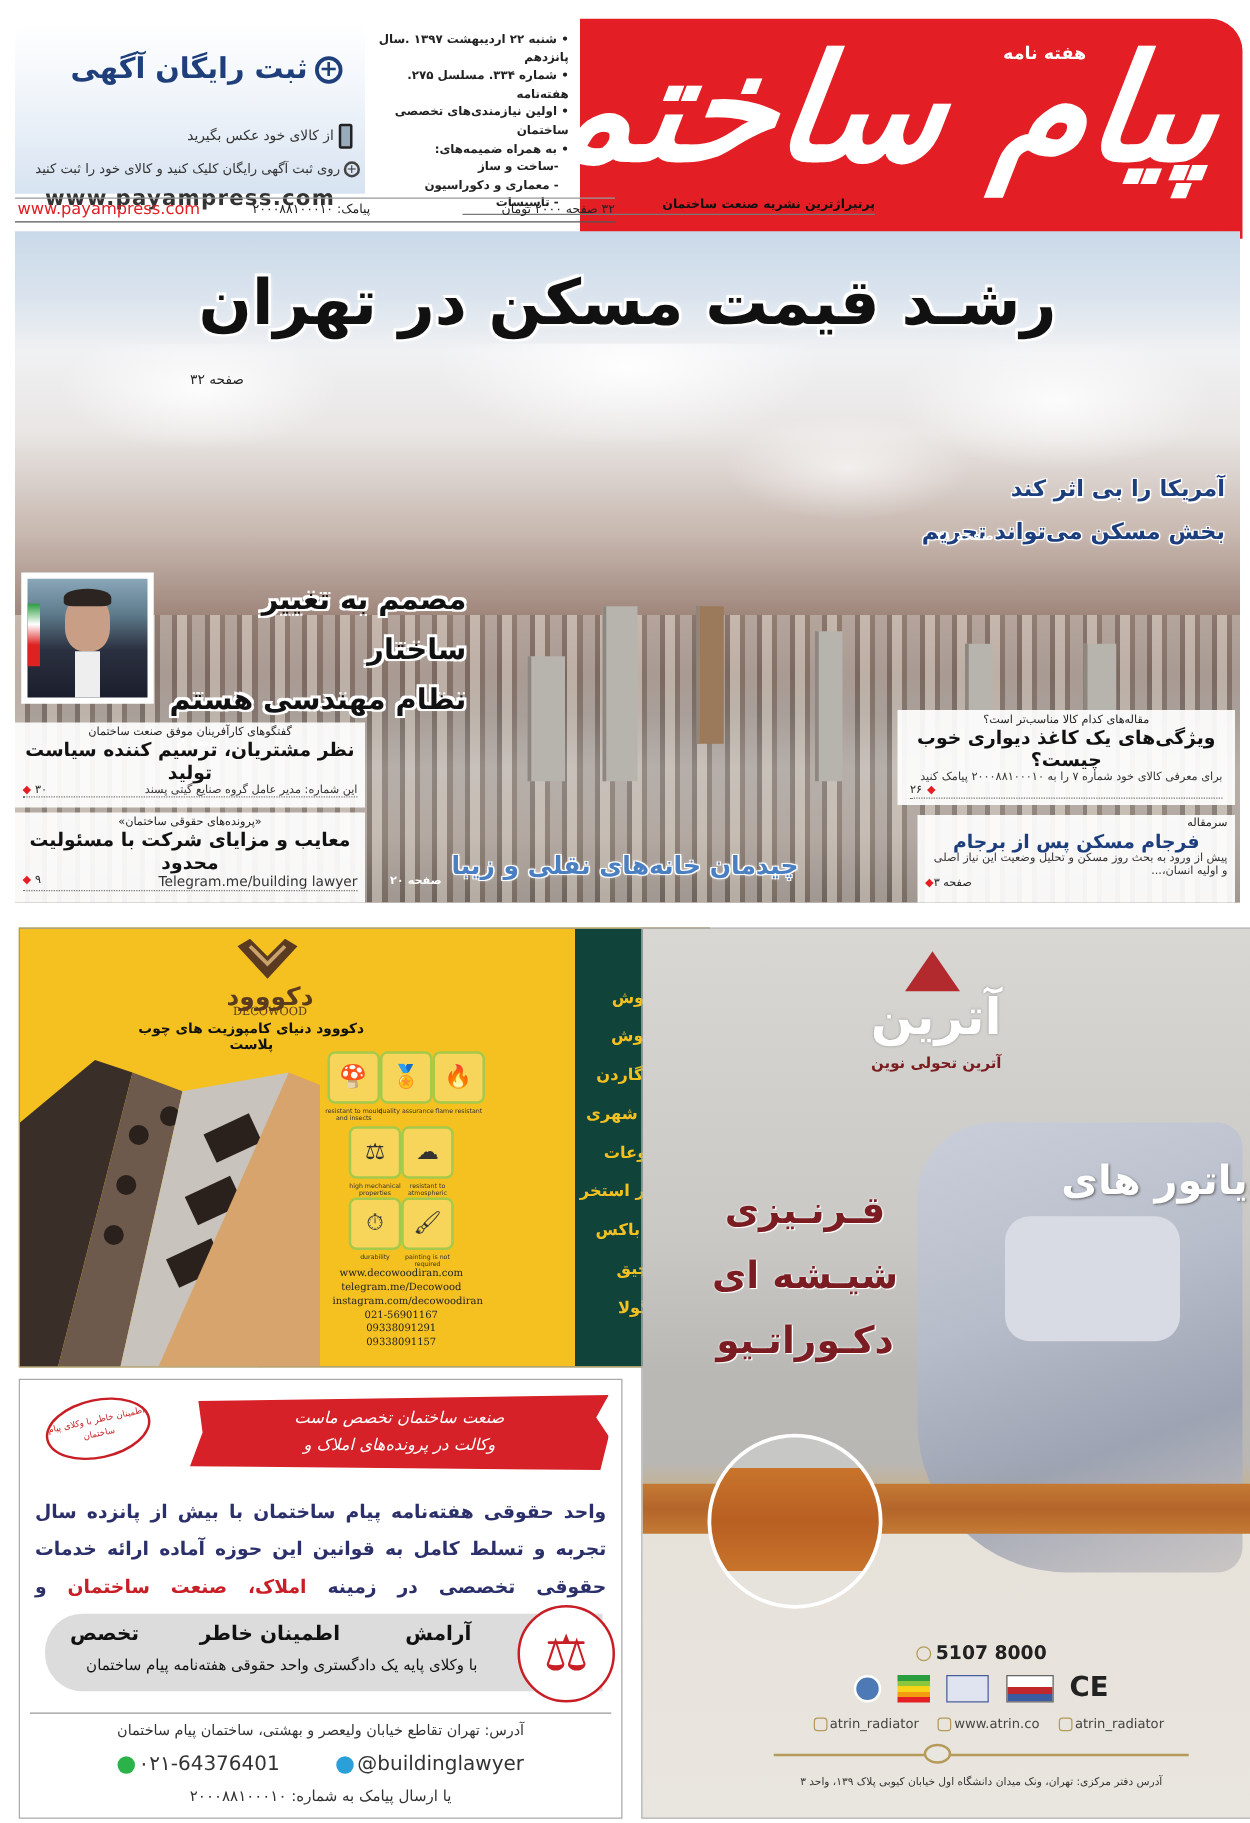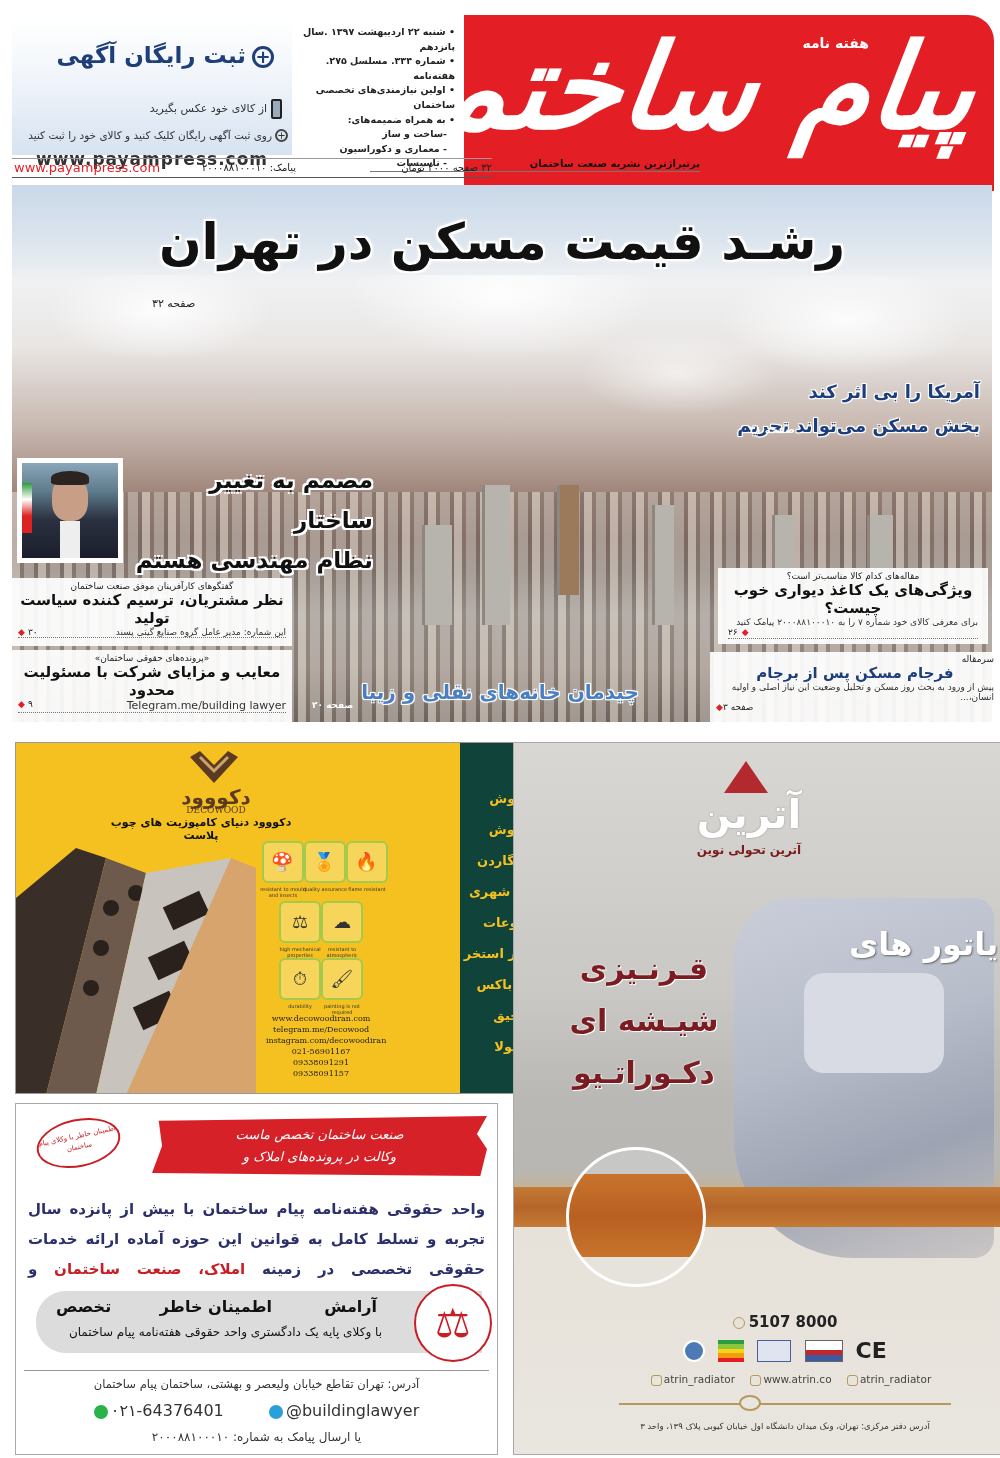--- a/index.html
+++ b/index.html
@@ -67,21 +67,21 @@
   .card .kicker { font-size: 9px; color:#222; text-align:center; }
   .card .title { font-size: 15px; font-weight:bold; color:#111; text-align:center; }
   .card .lead { font-size: 9px; color:#333; }
   .card .dots { border-bottom: 1px dotted #777; }
   .card .pg { font-size:9px; color:#222; }
   .card .diamond { color:#e31e24; font-size:9px; }
 
   .card-customers { left: 12px; top: 578px; width: 280px; height: 68px; padding: 3px 6px; }
   .card-lawyer { left: 12px; top: 650px; width: 280px; height: 72px; padding: 3px 6px; }
   .card-wallpaper { right: 12px; top: 568px; width: 270px; height: 76px; padding: 3px 10px; }
-  .card-editorial { right: 0; top: 652px; width: 290px; height: 70px; padding: 2px 6px; }
+  .card-editorial { right: 12px; top: 652px; width: 254px; height: 70px; padding: 2px 6px; }
   .card-editorial .title { color:#1d3e7c; }
 
   .tiny-home { left: 300px; top: 672px; width: 400px; text-align:center; font-size: 20px; line-height: 40px; color:#4a7fc2; }
   .tiny-home-page { left: 312px; top: 700px; font-size:9px; color:#fff; font-weight:bold; }
 
   
   .ad-deco { left: 15px; top: 742px; width: 553px; height: 352px; background:#f5c120; border:1px solid #999; overflow:hidden; }
   .ad-deco .green { position:absolute; right:0; top:0; width: 107px; height:100%; background:#10433a; padding-top: 48px; }
   .ad-deco .green div { color:#f5c120; font-weight:bold; font-size:13px; text-align:center; height: 31px; }
   .ad-deco .logo-mark { position:absolute; left: 170px; top: 8px; width: 56px; height: 34px; }

